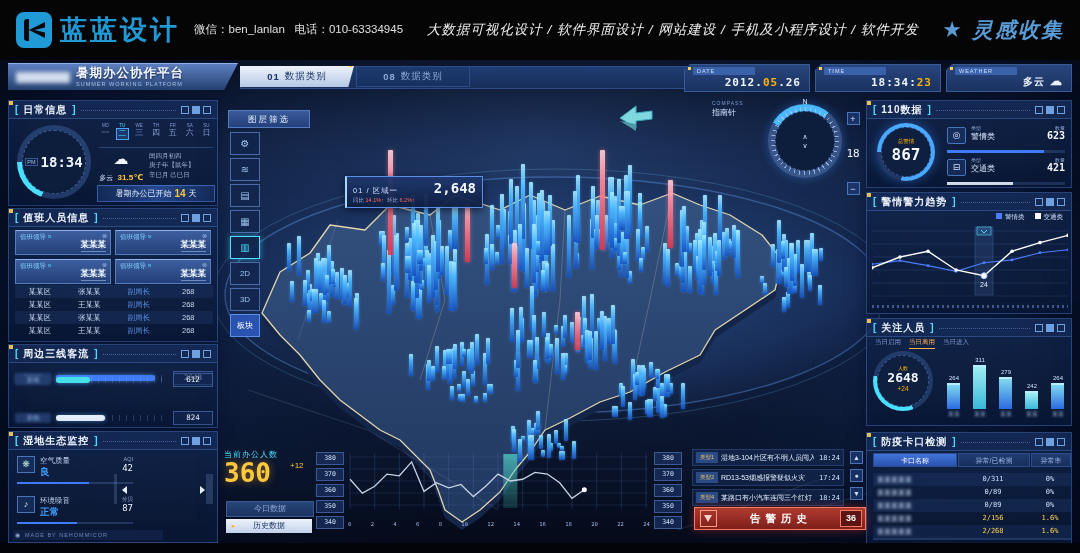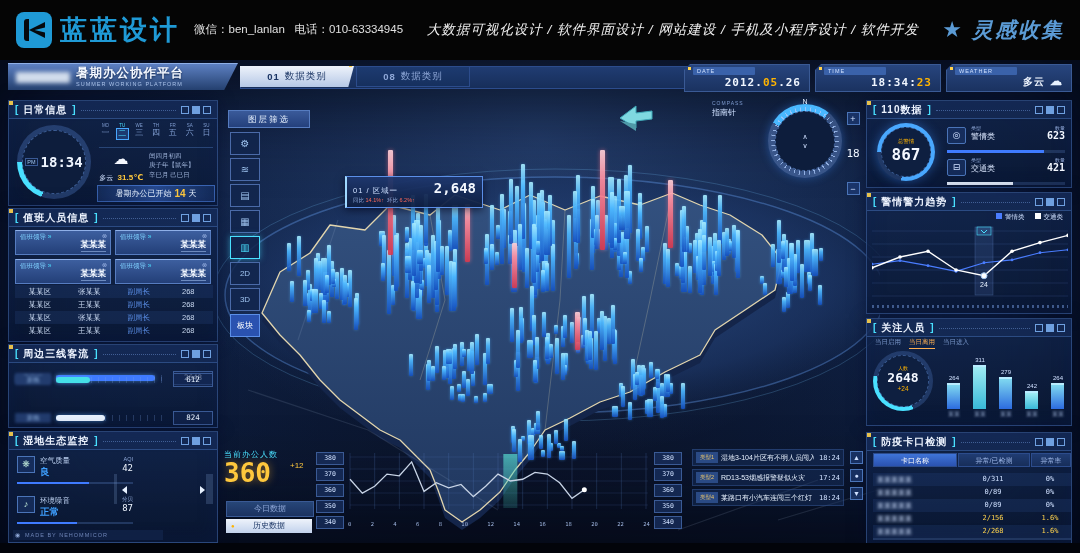--- a/index.html
+++ b/index.html
@@ -1263,17 +1263,22 @@
             <span class="tg">类型4</span>
             <span class="tx">某路口有小汽车连闯三个红灯</span>
             <span class="tm">18:24</span>
           </div>
         </div>
       <div class="pager" id="pager">
           <div class="pbtn">▲</div>
           <div class="pbtn">●</div>
           <div class="pbtn">▼</div>
         </div>
+      <div class="abanner">
+        <span class="wic"></span>
+        <span class="tx">告警历史</span>
+        <span class="ct">36</span>
+      </div>
     </div>
 
     <div class="botblack"></div>
   </div>
 </div>
 
 </body></html>

